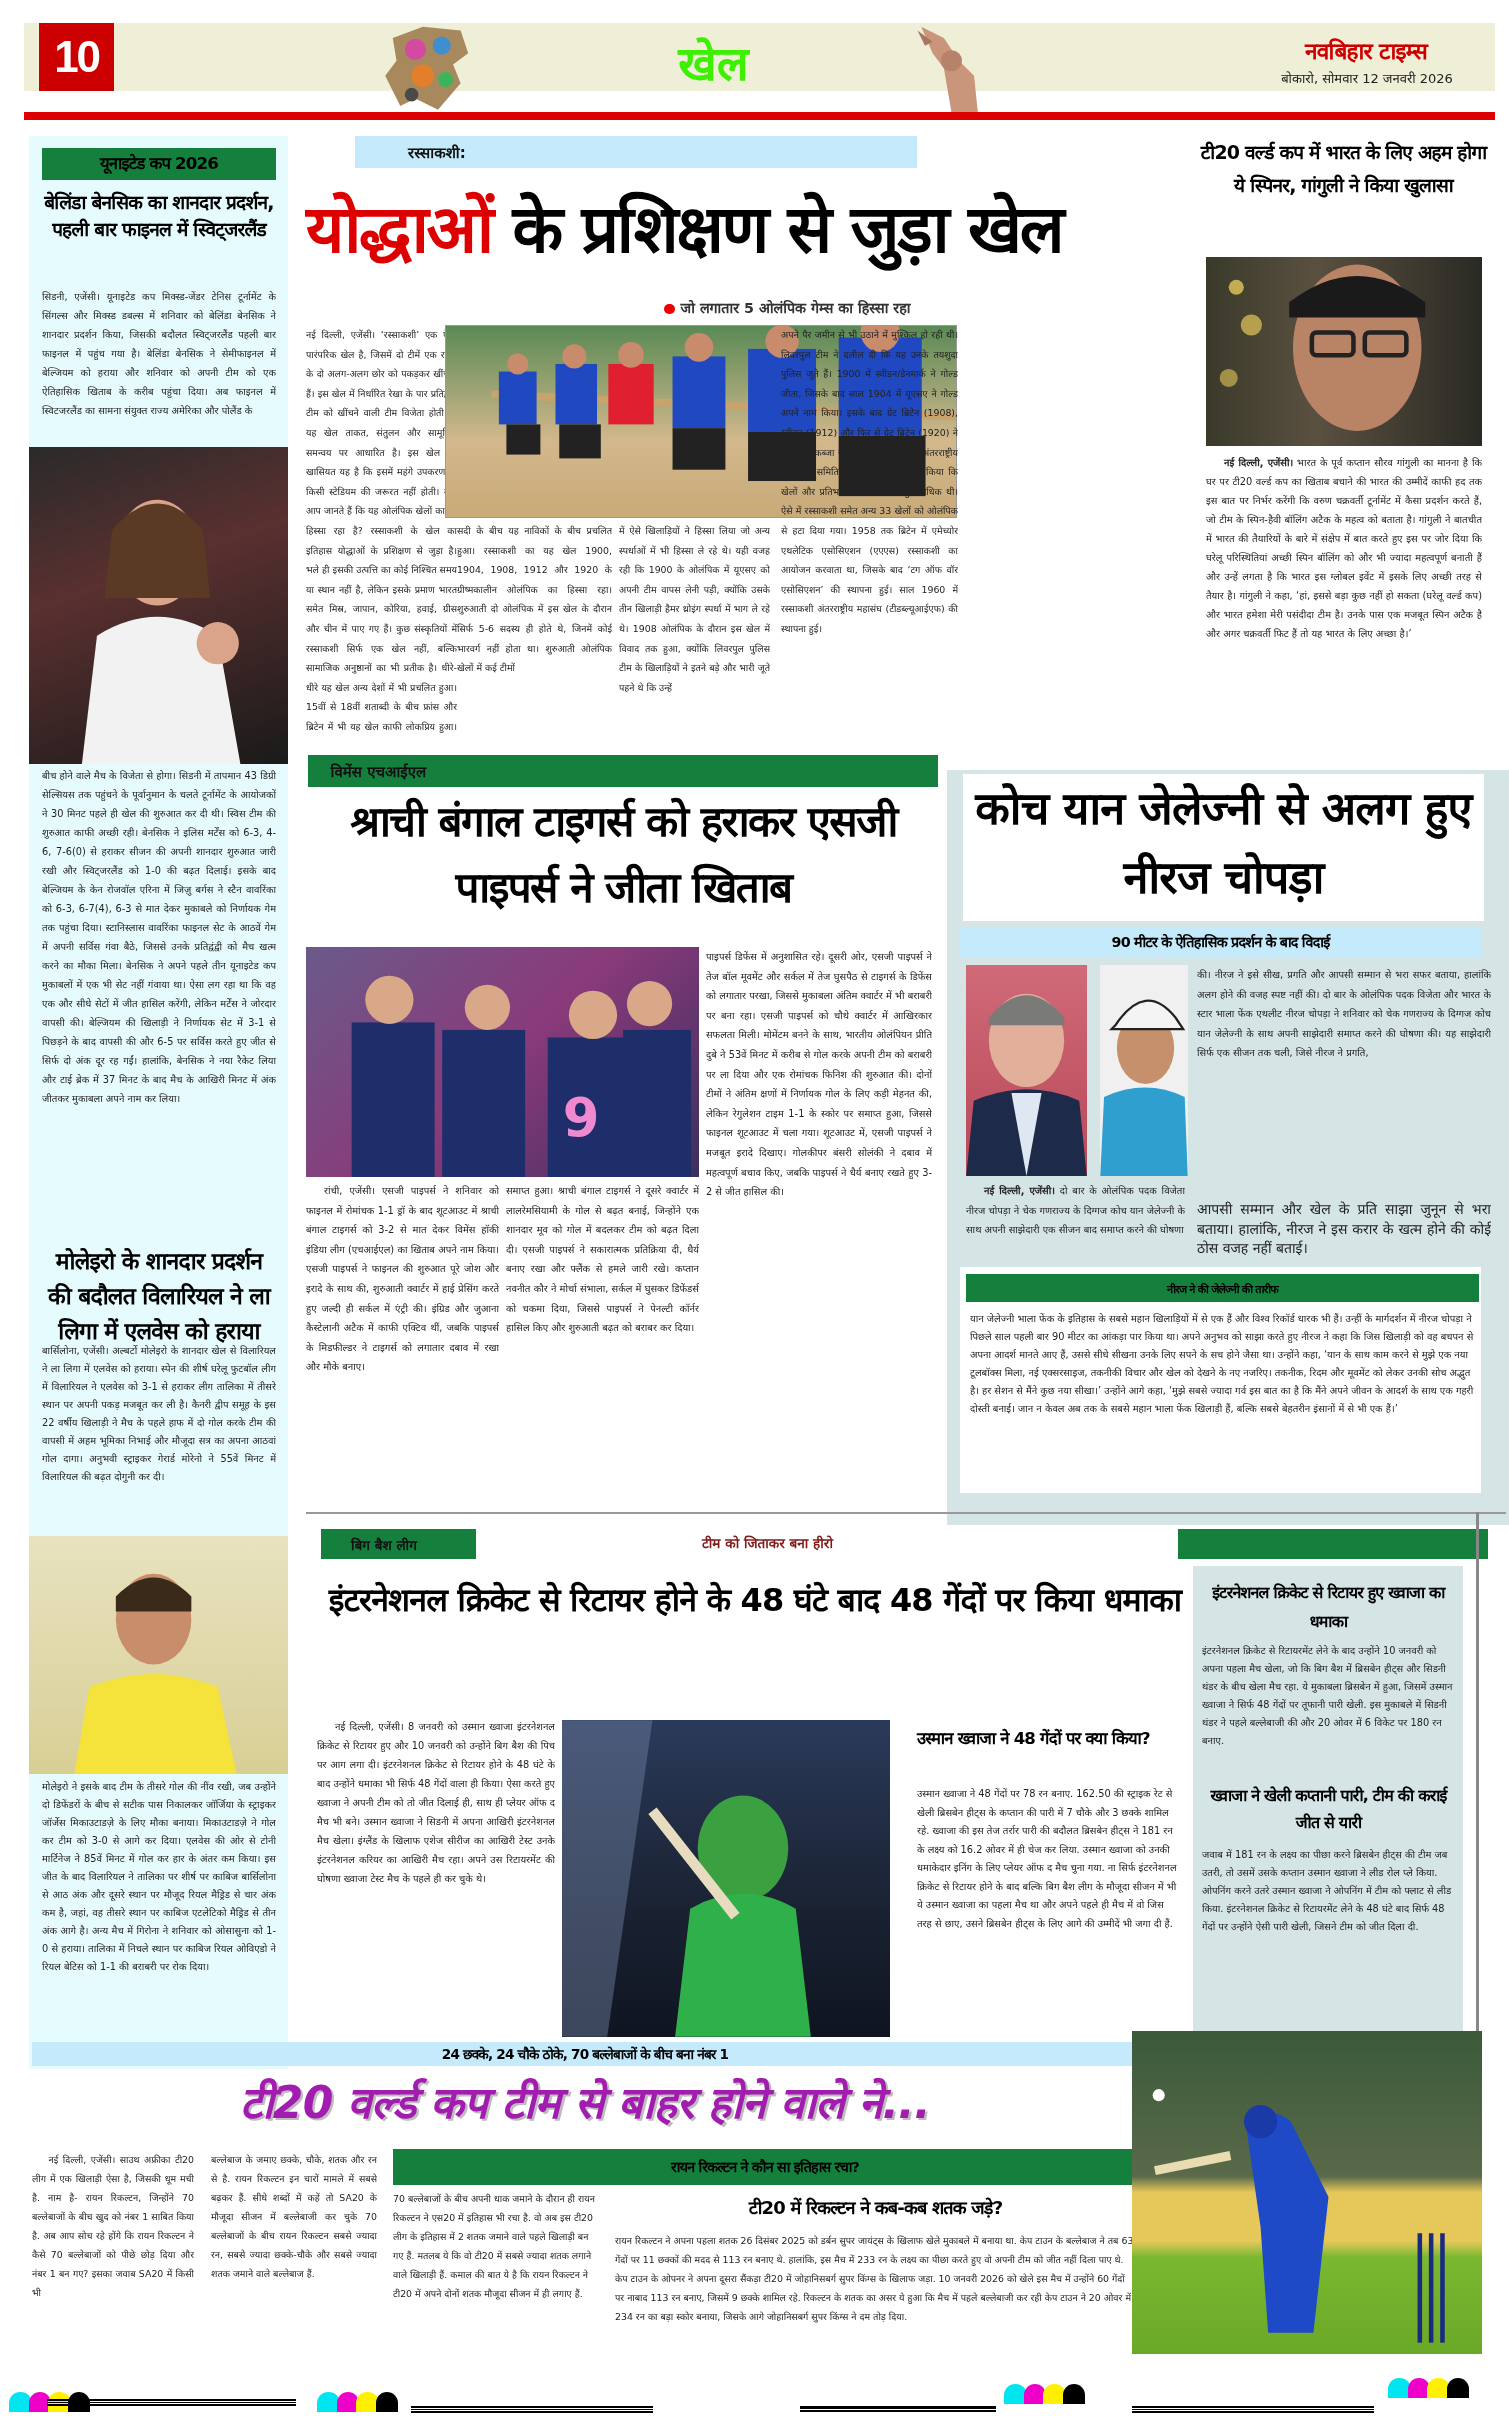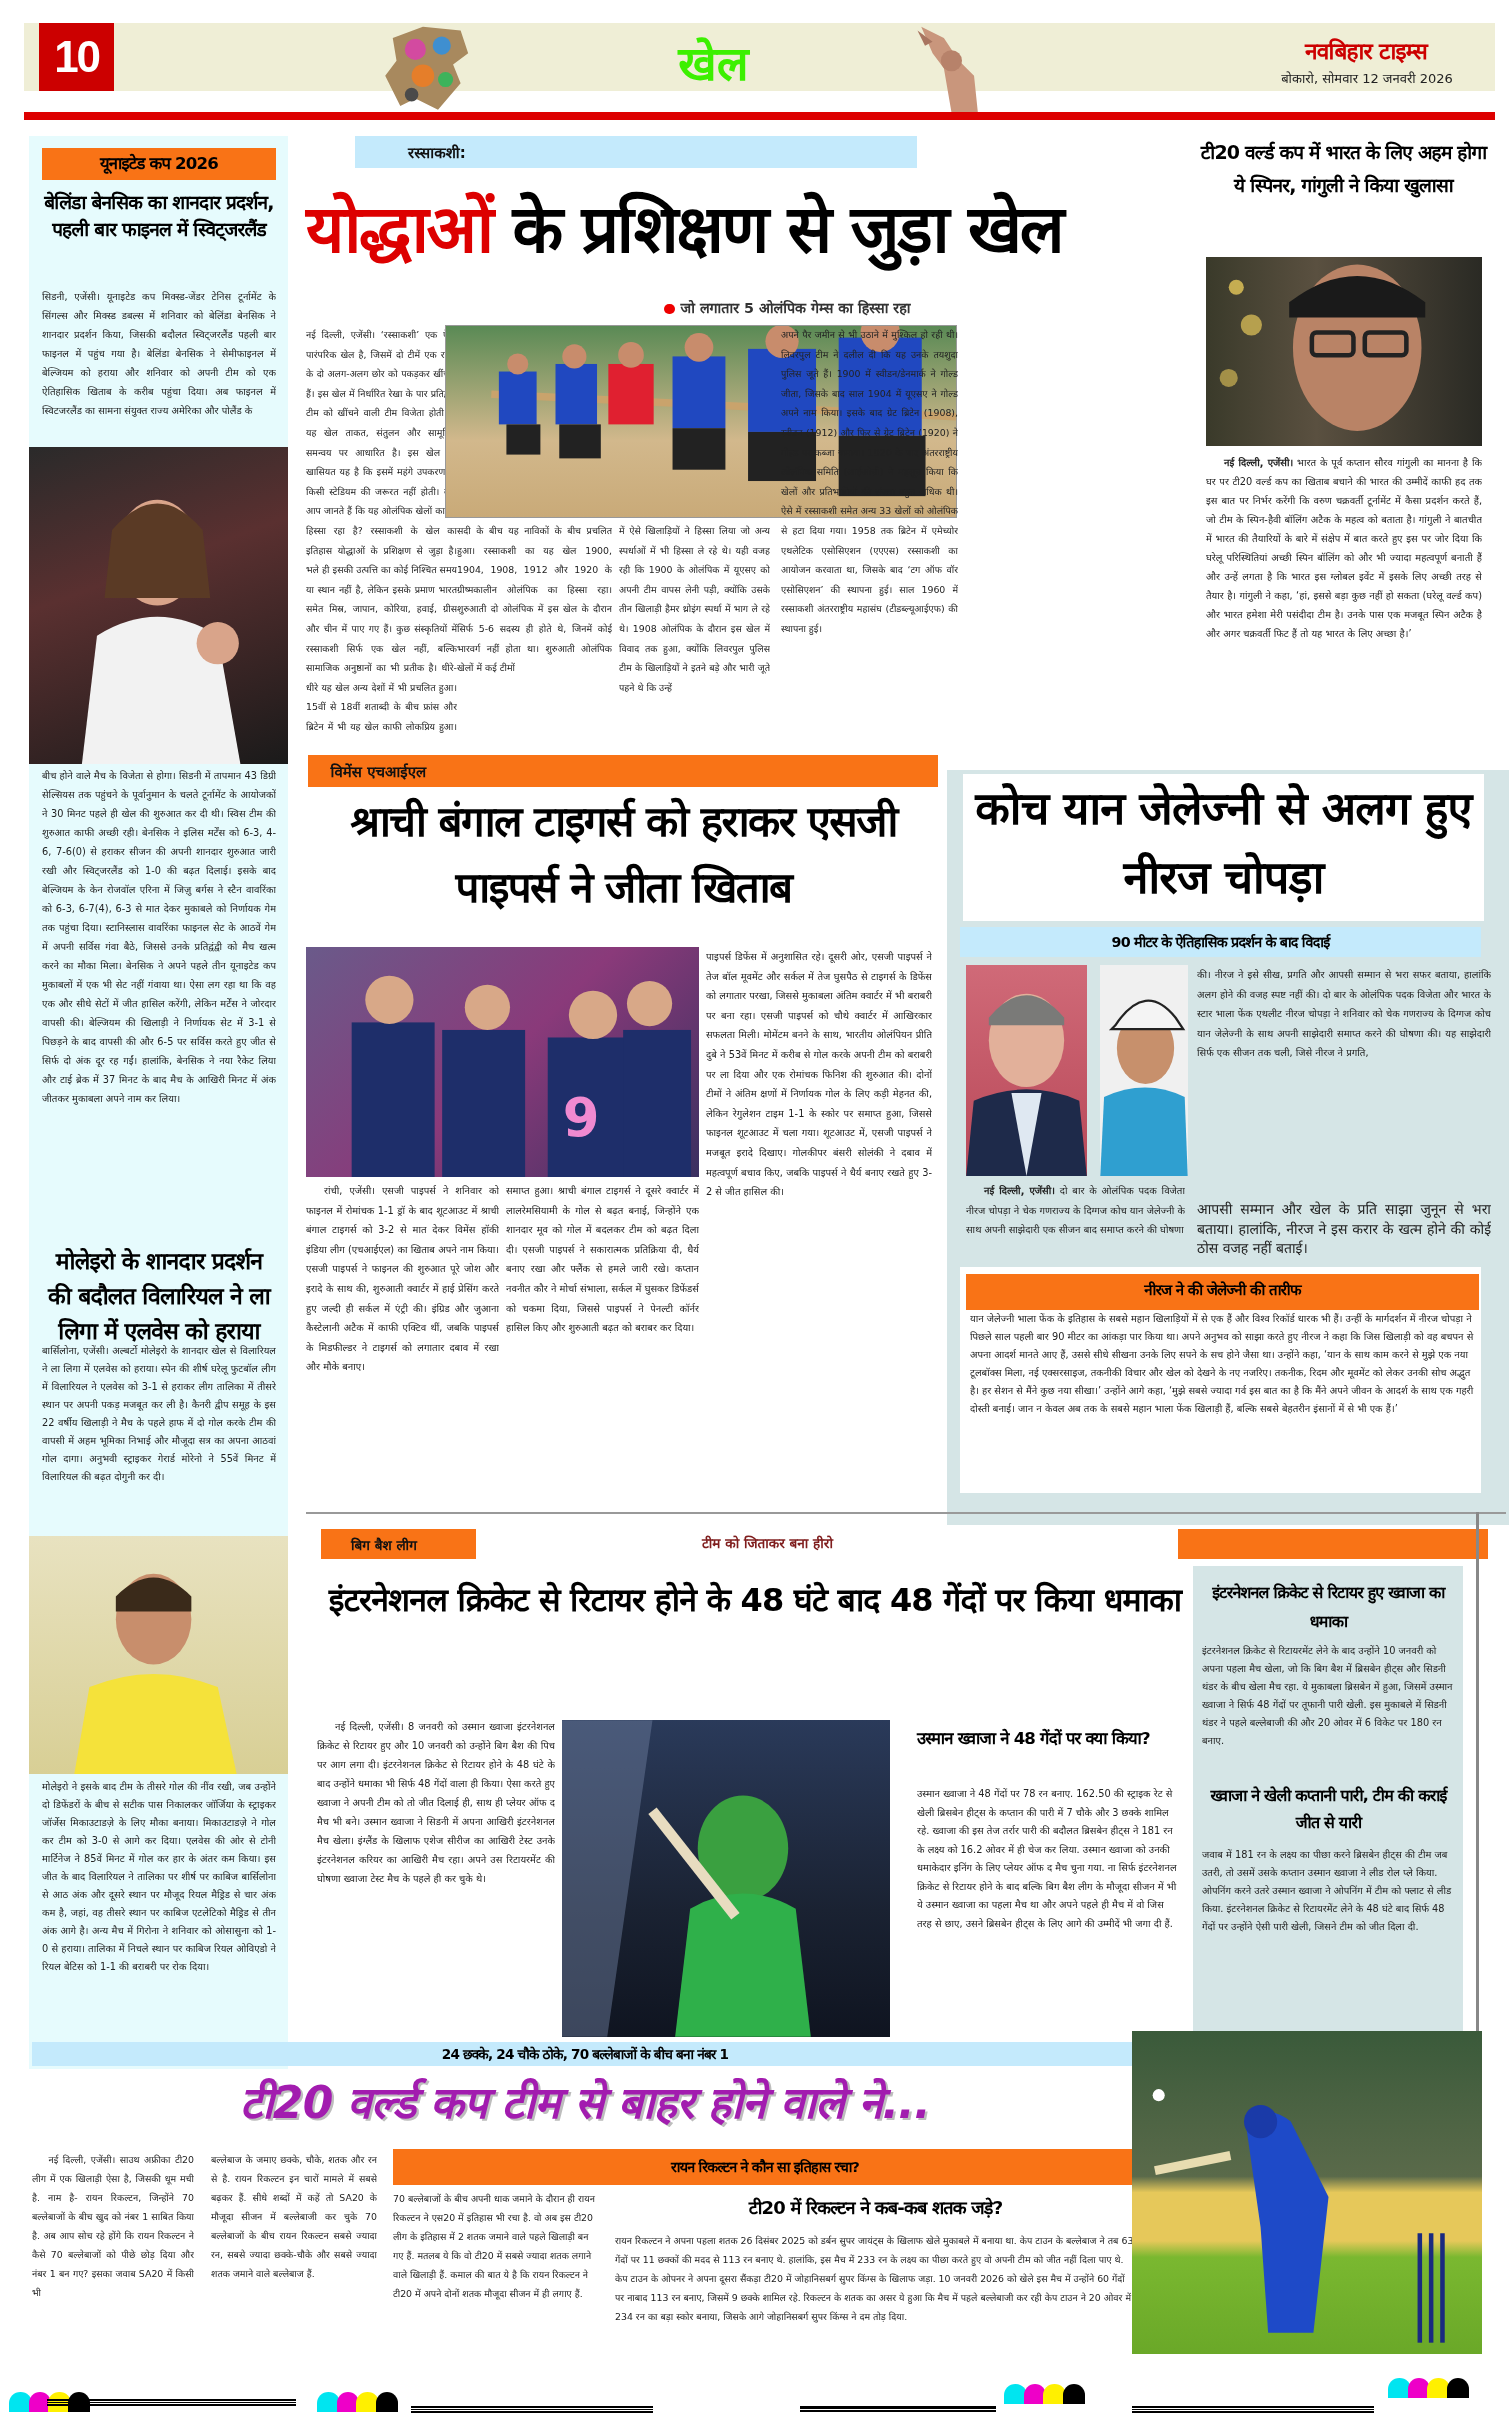--- a/index.html
+++ b/index.html
@@ -1,21 +1,21 @@
 <!DOCTYPE html>
 <html style="font-size:12px"><head>
 <meta charset="utf-8">
 <style>
 *{box-sizing:border-box;margin:0;padding:0}
 body{width:1510px;height:2426px;background:#fff;font-family:"DejaVu Sans",sans-serif;color:#111;position:relative;overflow:hidden}
 .abs{position:absolute}
 .body-text{font-family:"DejaVu Sans",sans-serif;font-size:10.2px;line-height:19.6px;text-align:justify;color:#222}
 .body-text .dateline{font-weight:bold}
 .hed{font-family:"DejaVu Sans",sans-serif;font-weight:bold;text-align:center;color:#000;letter-spacing:-0.8px}
-.kicker-yellow{background:#f97316}
+.kicker-yellow{background:#15803d}
 .kicker-blue{background:#c4eafc}
 .photo{overflow:hidden;position:absolute}
 
 #masthead{left:24px;top:22.6px;width:1471px;height:68px;background:#efeed6}
 #page-no{left:39px;top:22.6px;width:75px;height:68px;background:#cc0000;color:#fff;font-family:"Liberation Sans",sans-serif;font-weight:bold;font-size:44px;display:flex;align-items:center;justify-content:center;letter-spacing:-2.3px}
 #section-title{left:657px;top:30px;width:113px;font-size:47px;font-weight:bold;color:#3cf000;text-align:center}
 #paper-name{left:1253px;top:35px;width:226px;font-size:22.6px;font-weight:bold;color:#cc0000;text-align:center;letter-spacing:-0.8px}
 #paper-date{left:1246px;top:69px;width:242px;font-size:13px;color:#222;text-align:center}
 #red-rule{left:24px;top:112px;width:1471px;height:7.5px;background:#dd0000}
 .map-art{left:370px;top:22.6px;width:136px;height:89px}
@@ -175,21 +175,21 @@
   <svg width="88" height="211" viewBox="0 0 116 280">
     <ellipse cx="60" cy="110" rx="38" ry="48" fill="#c7906c"></ellipse>
     <path d="M20,80 Q60,20 100,70 L110,85 L15,85 Z" fill="#f4f4f4" stroke="#222" stroke-width="3"></path>
     <path d="M0,280 L5,175 Q60,150 112,175 L116,280 Z" fill="#2f9fd0"></path>
   </svg>
 </div>
 <div class="abs body-text" style="left:1197px;top:965px;width:294px;height:234px;overflow:hidden;font-size:9.8px;line-height:19.6px">की। नीरज ने इसे सीख, प्रगति और आपसी सम्मान से भरा सफर बताया, हालांकि अलग होने की वजह स्पष्ट नहीं की। दो बार के ओलंपिक पदक विजेता और भारत के स्टार भाला फेंक एथलीट नीरज चोपड़ा ने शनिवार को चेक गणराज्य के दिग्गज कोच यान जेलेज्नी के साथ अपनी साझेदारी समाप्त करने की घोषणा की। यह साझेदारी सिर्फ एक सीजन तक चली, जिसे नीरज ने प्रगति,</div>
 <div class="abs body-text" style="left:966px;top:1181px;width:219px;height:83px;overflow:hidden;font-size:9.8px;line-height:19.6px;text-indent:18px"><span class="dateline">नई दिल्ली, एजेंसी।</span> <span>दो बार के ओलंपिक पदक विजेता नीरज चोपड़ा ने चेक गणराज्य के दिग्गज कोच यान जेलेज्नी के साथ अपनी साझेदारी एक सीजन बाद समाप्त करने की घोषणा</span></div>
 <div class="abs body-text" style="left:1197px;top:1200px;width:294px;height:60px;overflow:hidden;font-size:14px;line-height:19.6px">आपसी सम्मान और खेल के प्रति साझा जुनून से भरा बताया। हालांकि, नीरज ने इस करार के खत्म होने की कोई ठोस वजह नहीं बताई।</div>
 <div class="abs" style="left:960px;top:1267px;width:521px;height:226px;background:#fff"></div>
-<div class="abs kicker-yellow hed" style="left:966px;top:1274px;width:513px;height:36px;font-size:15px;line-height:32px">नीरज ने की जेलेज्नी की तारीफ</div>
+<div class="abs kicker-yellow hed" style="left:966px;top:1274px;width:513px;height:28px;font-size:11px;line-height:32px">नीरज ने की जेलेज्नी की तारीफ</div>
 <div class="abs body-text" style="left:970px;top:1310px;width:506px;height:181px;overflow:hidden;font-size:9.8px;line-height:18px;text-align:left">यान जेलेज्नी भाला फेंक के इतिहास के सबसे महान खिलाड़ियों में से एक हैं और विश्व रिकॉर्ड धारक भी हैं। उन्हीं के मार्गदर्शन में नीरज चोपड़ा ने पिछले साल पहली बार 90 मीटर का आंकड़ा पार किया था। अपने अनुभव को साझा करते हुए नीरज ने कहा कि जिस खिलाड़ी को वह बचपन से अपना आदर्श मानते आए हैं, उससे सीधे सीखना उनके लिए सपने के सच होने जैसा था। उन्होंने कहा, ‘यान के साथ काम करने से मुझे एक नया टूलबॉक्स मिला, नई एक्सरसाइज, तकनीकी विचार और खेल को देखने के नए नजरिए। तकनीक, रिदम और मूवमेंट को लेकर उनकी सोच अद्भुत है। हर सेशन से मैंने कुछ नया सीखा।’ उन्होंने आगे कहा, ‘मुझे सबसे ज्यादा गर्व इस बात का है कि मैंने अपने जीवन के आदर्श के साथ एक गहरी दोस्ती बनाई। जान न केवल अब तक के सबसे महान भाला फेंक खिलाड़ी हैं, बल्कि सबसे बेहतरीन इंसानों में से भी एक हैं।’</div>
 
 <div class="abs" style="left:306px;top:1512px;width:1200px;height:1.5px;background:#999"></div>
 <div class="abs kicker-yellow" style="left:321px;top:1529px;width:155px;height:30px">
   <span style="position:absolute;left:30px;top:6px;font-size:13.6px;font-weight:bold">बिग बैश लीग</span>
 </div>
 <div class="abs" style="left:702px;top:1533px;width:226px;font-size:13.6px;font-weight:bold;color:#7f1d1d">टीम को जिताकर बना हीरो</div>
 <div class="abs kicker-yellow" style="left:1178px;top:1529px;width:310px;height:30px"></div>
 <div class="abs hed" style="left:317px;top:1566px;width:876px;font-size:32px;line-height:68px;letter-spacing:-0.8px">इंटरनेशनल क्रिकेट से रिटायर होने के 48 घंटे बाद 48 गेंदों पर किया धमाका</div>
 <div class="abs body-text" style="left:317px;top:1717px;width:238px;height:249px;overflow:hidden;font-size:9.8px;line-height:19px;text-indent:18px">नई दिल्ली, एजेंसी। 8 जनवरी को उस्मान ख्वाजा इंटरनेशनल क्रिकेट से रिटायर हुए और 10 जनवरी को उन्होंने बिग बैश की पिच पर आग लगा दी। इंटरनेशनल क्रिकेट से रिटायर होने के 48 घंटे के बाद उन्होंने धमाका भी सिर्फ 48 गेंदों वाला ही किया। ऐसा करते हुए ख्वाजा ने अपनी टीम को तो जीत दिलाई ही, साथ ही प्लेयर ऑफ द मैच भी बने। उस्मान ख्वाजा ने सिडनी में अपना आखिरी इंटरनेशनल मैच खेला। इंग्लैंड के खिलाफ एशेज सीरीज का आखिरी टेस्ट उनके इंटरनेशनल करियर का आखिरी मैच रहा। अपने उस रिटायरमेंट की घोषणा ख्वाजा टेस्ट मैच के पहले ही कर चुके थे।</div>

